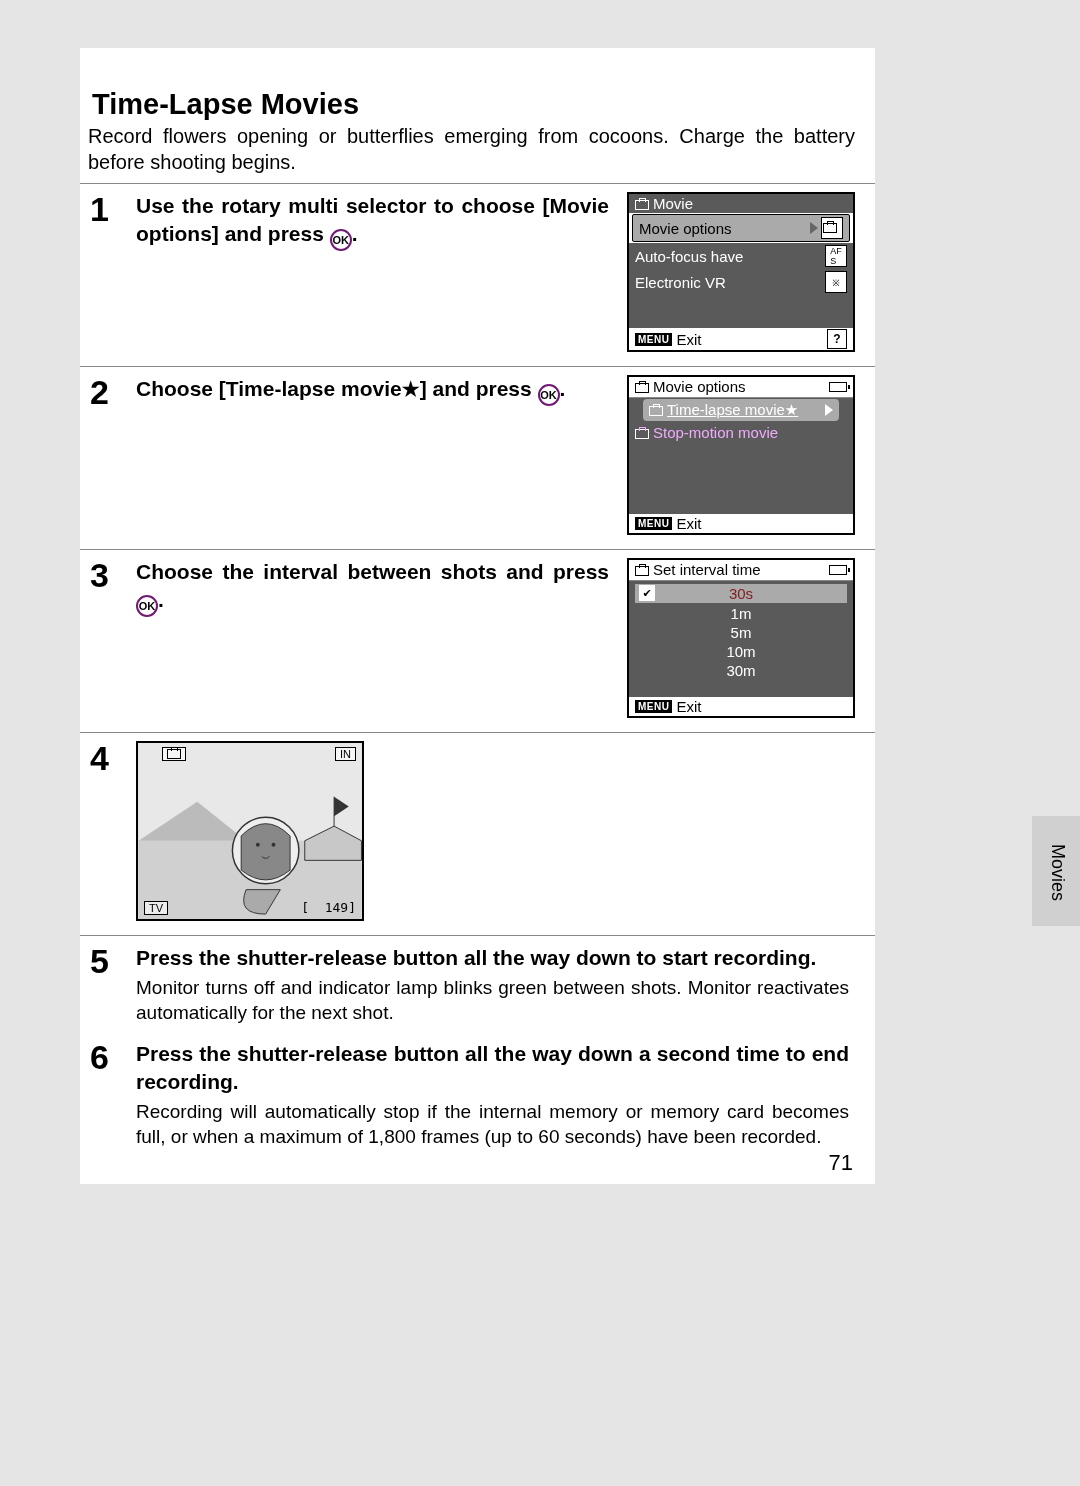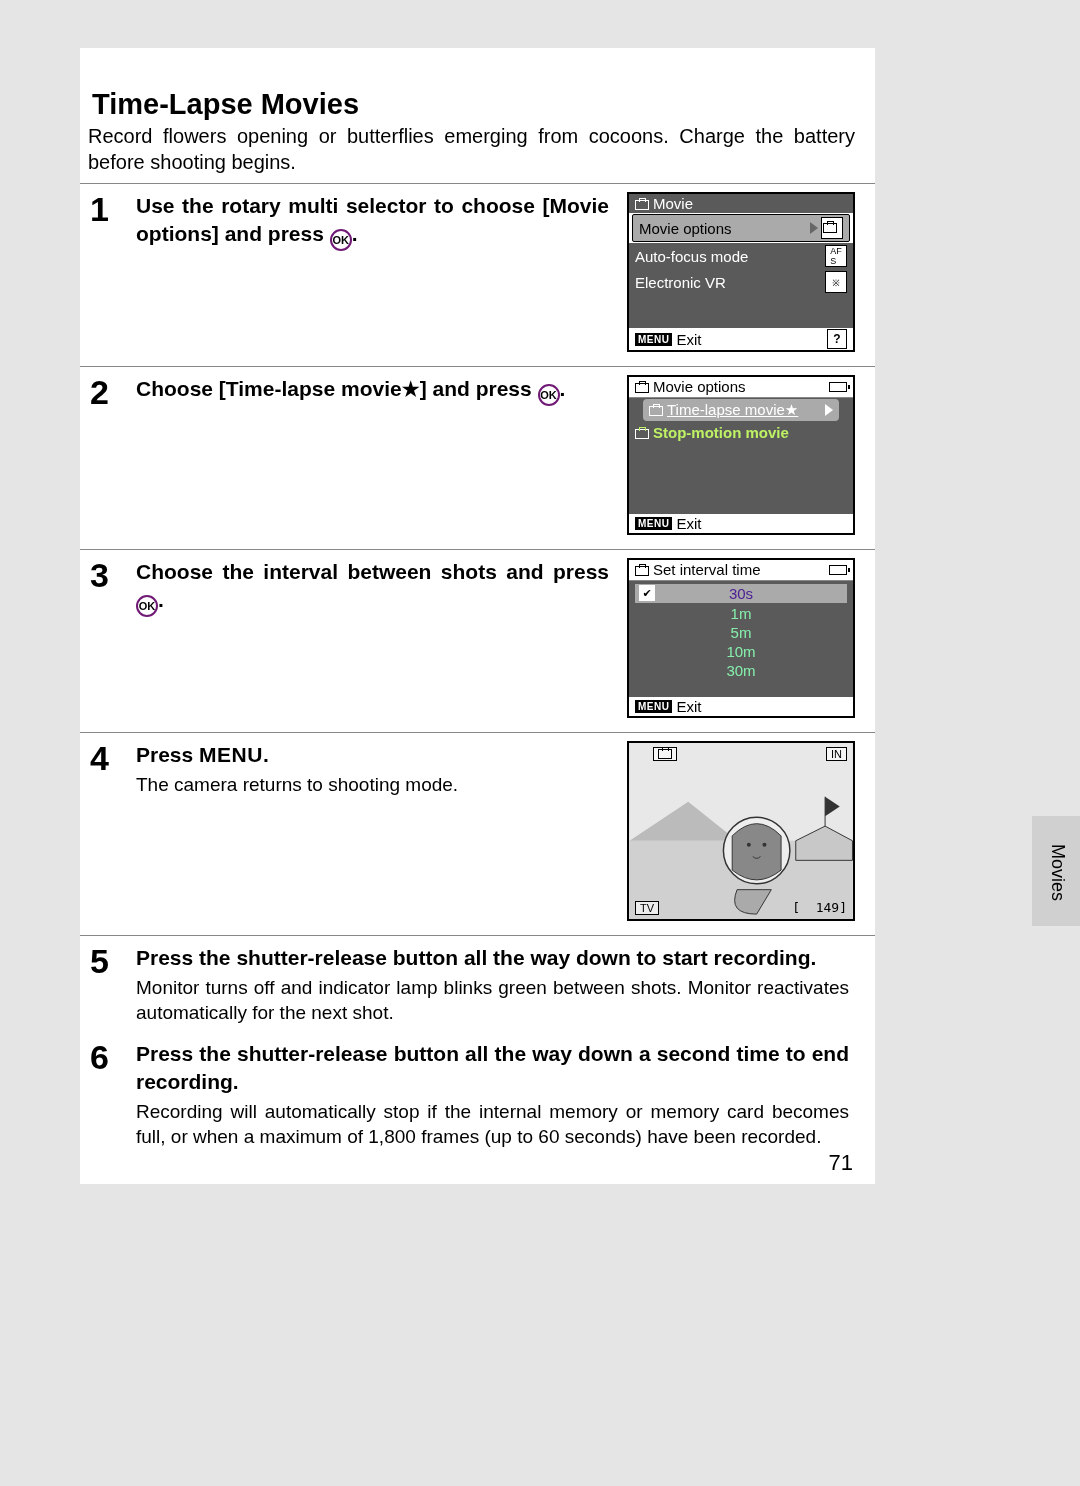--- a/index.html
+++ b/index.html
@@ -170,25 +170,25 @@
     display:inline-flex;
     align-items:center;
     justify-content:center;
     font-weight:bold;
     margin-left:auto;
   }
   .interval-row {
     text-align: center;
     padding: 1px 0;
     font-size: 15px;
-    color:#86efac;
+    color:#ffffff;
   }
   .interval-row.sel {
     background: #aaa;
-    color: #4c1d95;
+    color: #7f1d1d;
     margin: 1px 6px;
     position: relative;
   }
   .interval-row.sel::before {
     content: "✔";
     position: absolute;
     left: 4px;
     background: #fff;
     color: #000;
     width: 16px;
@@ -288,21 +288,21 @@
       <div class="scr-item sel">
         <span>Movie options</span>
         <span style="display:flex;align-items:center;gap:3px;">
           <span class="arrow-r"></span>
           <span class="scr-badge">
               <span class="cam-ico" style="border-color:#000;"></span>
             </span>
         </span>
       </div>
       <div class="scr-item scr-dark">
-        <span>Auto-focus mode</span>
+        <span>Auto-focus have</span>
         <span class="scr-badge">AF<br>S</span>
       </div>
       <div class="scr-item scr-dark">
         <span>Electronic VR</span>
         <span class="scr-badge">※</span>
       </div>
       <div class="scr-body-dark spacer"></div>
       <div class="scr-footer">
         <span class="menu-pill">MENU</span>
         <span>Exit</span>
@@ -321,21 +321,21 @@
     <div class="screen">
       <div class="scr-titlebar-light">
         <span><span class="cam-ico"></span><span>Movie options</span></span>
         <span class="batt"></span>
       </div>
       <div class="scr-body-dark">
         <div class="scr-item sel-dark">
           <span><span class="cam-ico" style="border-color:#fff;"></span><span>Time-lapse movie★</span></span>
           <span class="arrow-r" style="border-left-color:#fff;"></span>
         </div>
-        <div class="scr-item" style="color:#bef264;font-weight:bold;">
+        <div class="scr-item" style="color:#f0abfc;">
           <span><span class="cam-ico" style="border-color:#fff;"></span><span>Stop-motion movie</span></span>
         </div>
       </div>
       <div class="spacer scr-body-dark"></div>
       <div class="scr-footer">
         <span class="menu-pill">MENU</span>
         <span>Exit</span>
       </div>
     </div>
   </div>
@@ -361,26 +361,20 @@
       </div>
       <div class="scr-footer">
         <span class="menu-pill">MENU</span>
         <span>Exit</span>
       </div>
     </div>
   </div>
 
   <div class="step-row">
     <div class="step-num">4</div>
-    <div class="step-body">
-      <div class="step-heading">
-        <span>Press </span><span class="menu-word">MENU</span><span>.</span>
-      </div>
-      <div class="step-sub">The camera returns to shooting mode.</div>
-    </div>
     <div class="scene">
       <svg viewBox="0 0 228 180">
         <rect x="0" y="0" width="228" height="100" fill="#e8e8e8"></rect>
         <rect x="0" y="100" width="228" height="80" fill="#d0d0d0"></rect>
         <polygon points="0,100 60,60 110,100" fill="#bbb"></polygon>
         <polygon points="170,100 200,85 228,100 228,120 170,120" fill="#c8c8c8" stroke="#333"></polygon>
         <line x1="200" y1="85" x2="200" y2="55" stroke="#333"></line>
         <polygon points="200,55 200,75 215,65" fill="#333"></polygon>
         <circle cx="130" cy="110" r="34" fill="#eee" stroke="#333" stroke-width="1.5"></circle>
         <path d="M105,95 Q130,70 155,95 L155,130 Q130,150 105,130 Z" fill="#888" stroke="#333"></path>

